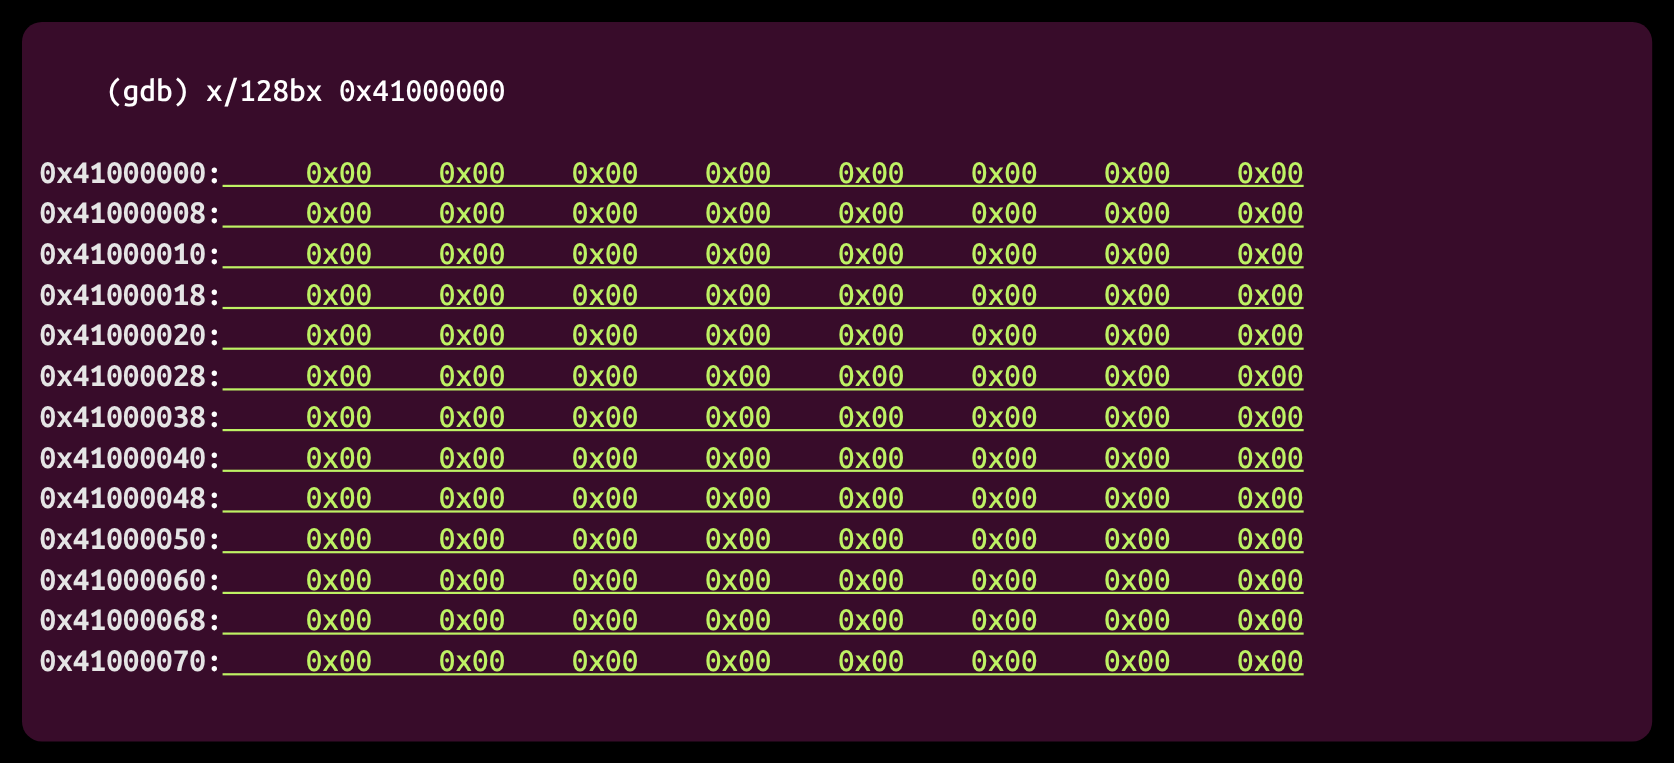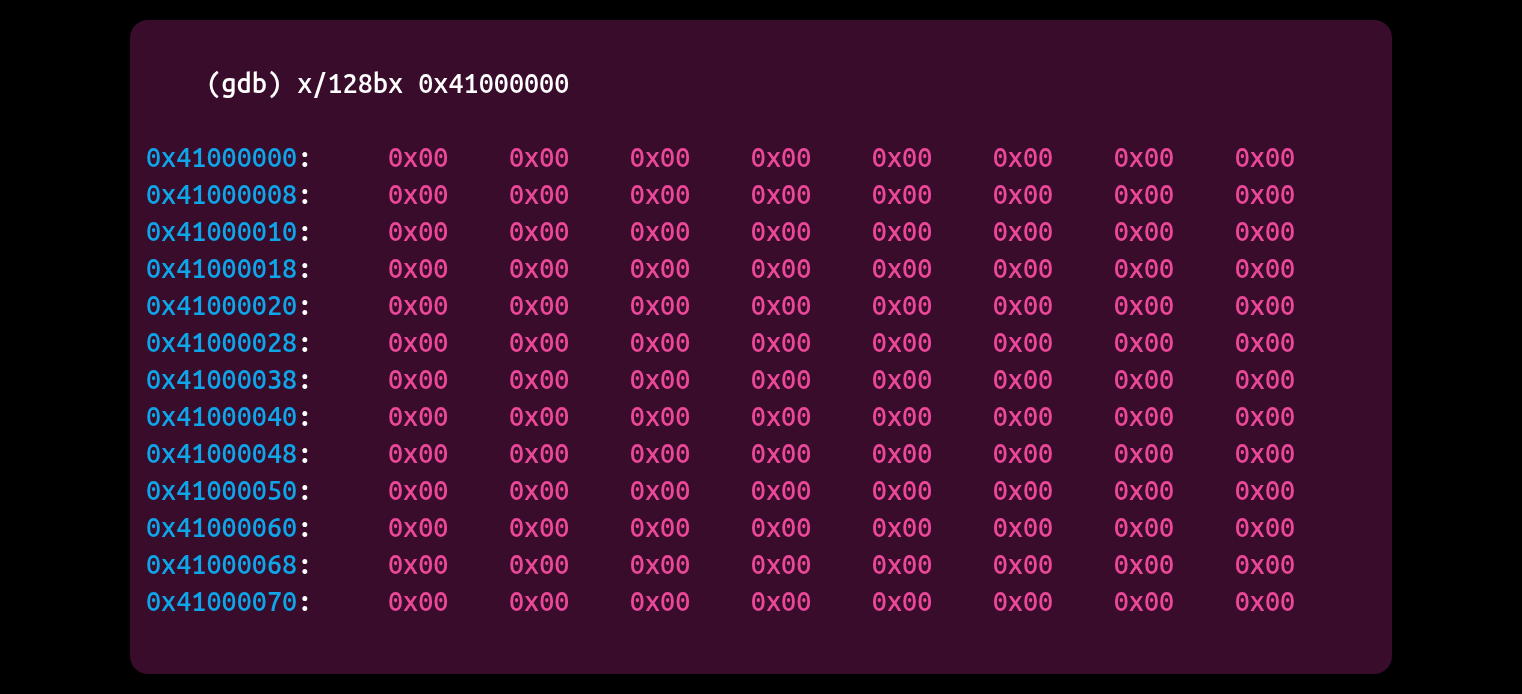--- a/index.html
+++ b/index.html
@@ -10,45 +10,47 @@
     body {
       background: #000000;
       width: 1522px;
       height: 694px;
       display: flex;
       align-items: center;
       justify-content: center;
       font-family: 'Ubuntu Mono', 'DejaVu Sans Mono', 'Consolas', monospace;
     }
     .terminal {
-      width: 1262px;
+      width: 1482px;
       height: 654px;
       background: #380c2a;
       border-radius: 18px;
       padding: 8px 16px;
       overflow: hidden;
     }
     .line {
       font-size: 27px;
       line-height: 37px;
       white-space: pre;
       color: #ffffff;
       font-weight: 500;
     }
     .prompt {
       color: #ffffff;
     }
     .addr {
-      color: #0ea5e9;
+      color: #e5e5e5;
+      font-weight: bold;
     }
     .colon {
       color: #ffffff;
     }
     .bytes {
-      color: #ec4899;
+      color: #bef264;
+      text-decoration: underline;
     }
   </style>
 </head>
 <body>
 
 <div class="terminal">
   <div class="line">
     <span class="prompt">(gdb) x/128bx 0x41000000</span>
   </div>
   <div id="memory-dump">

